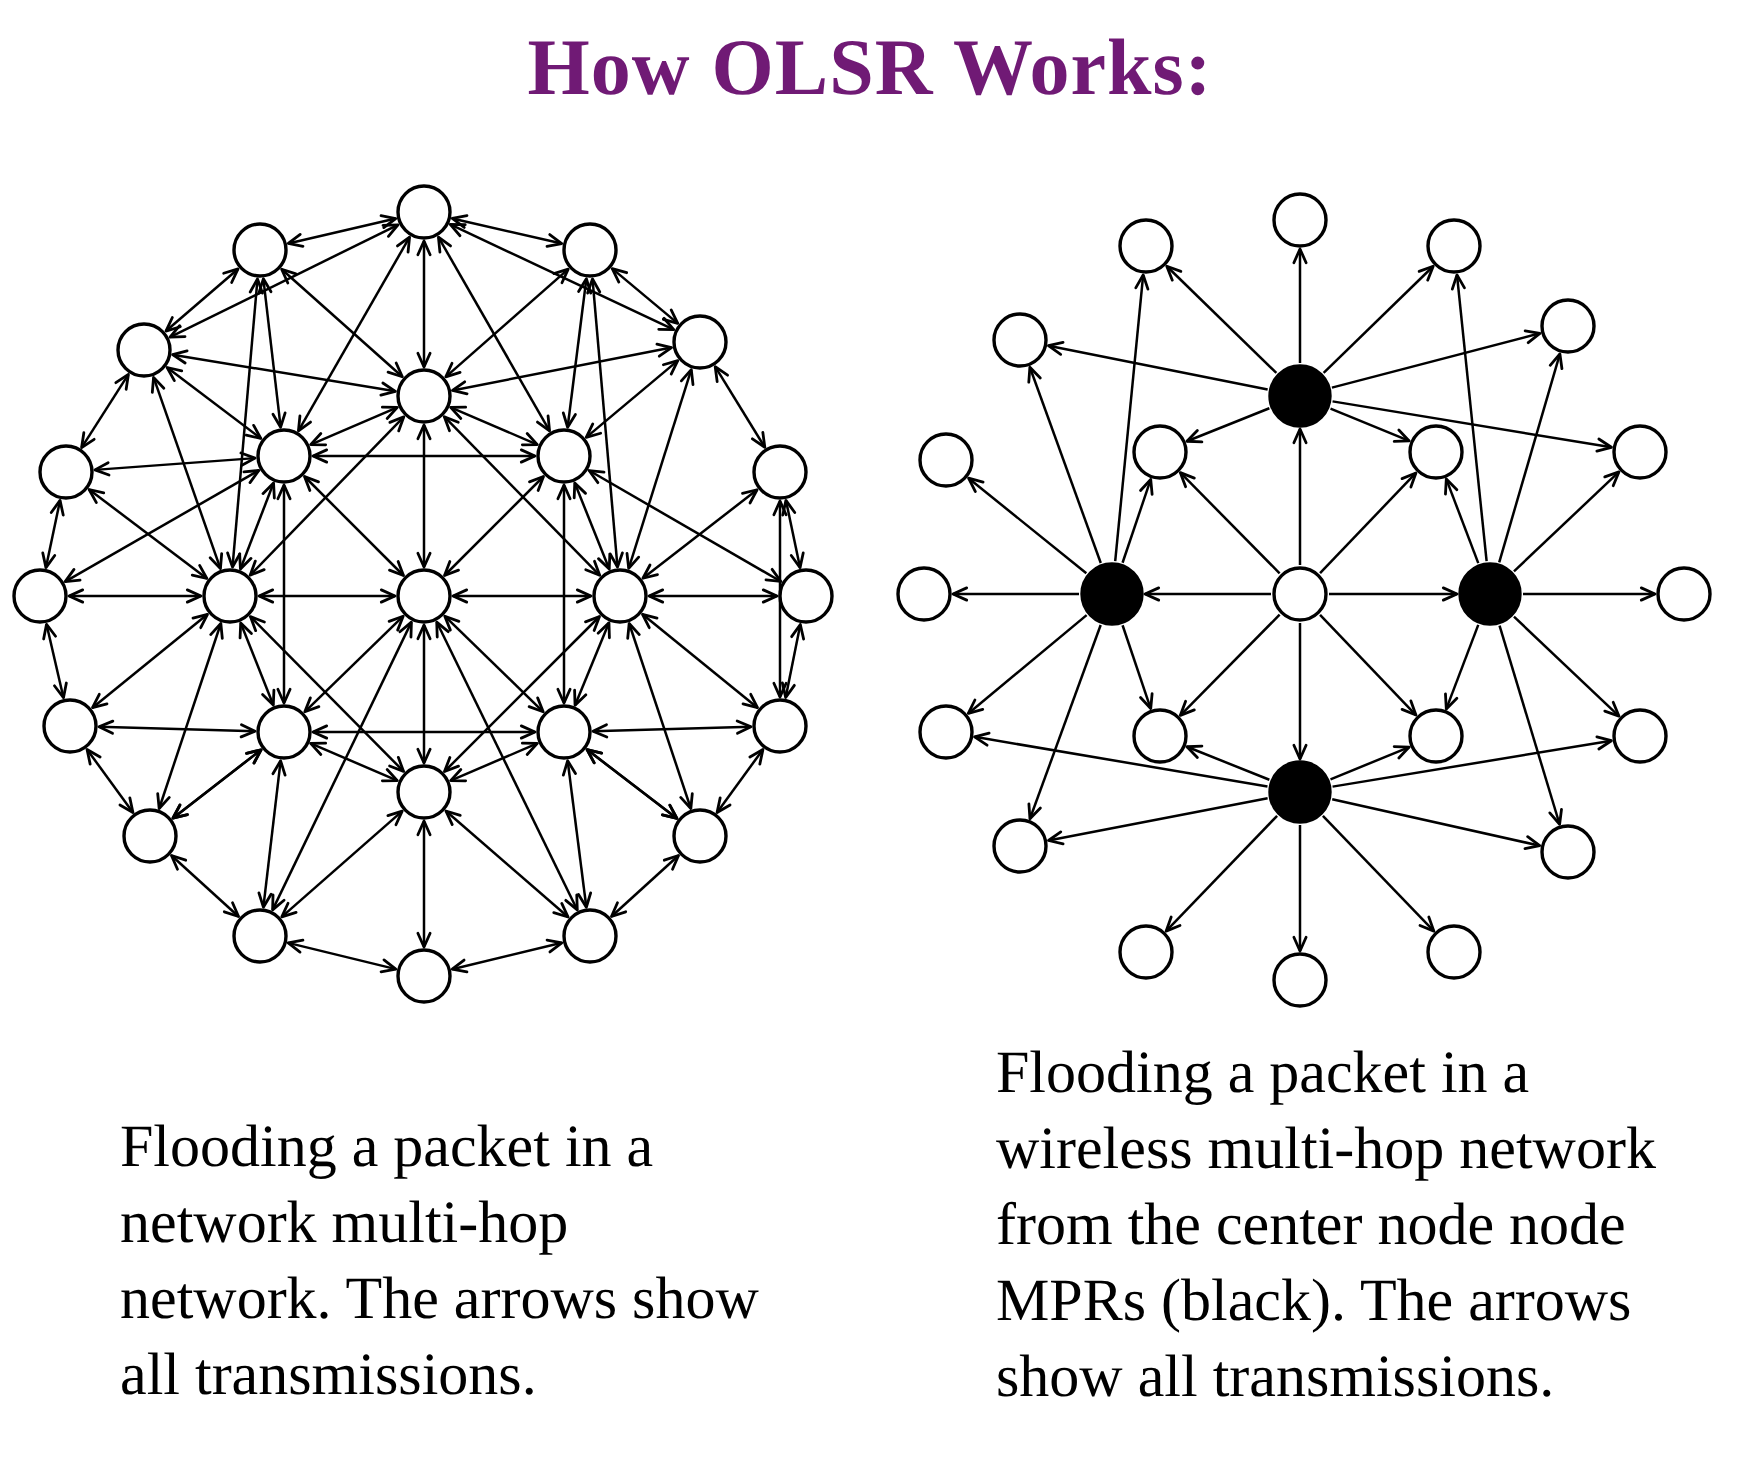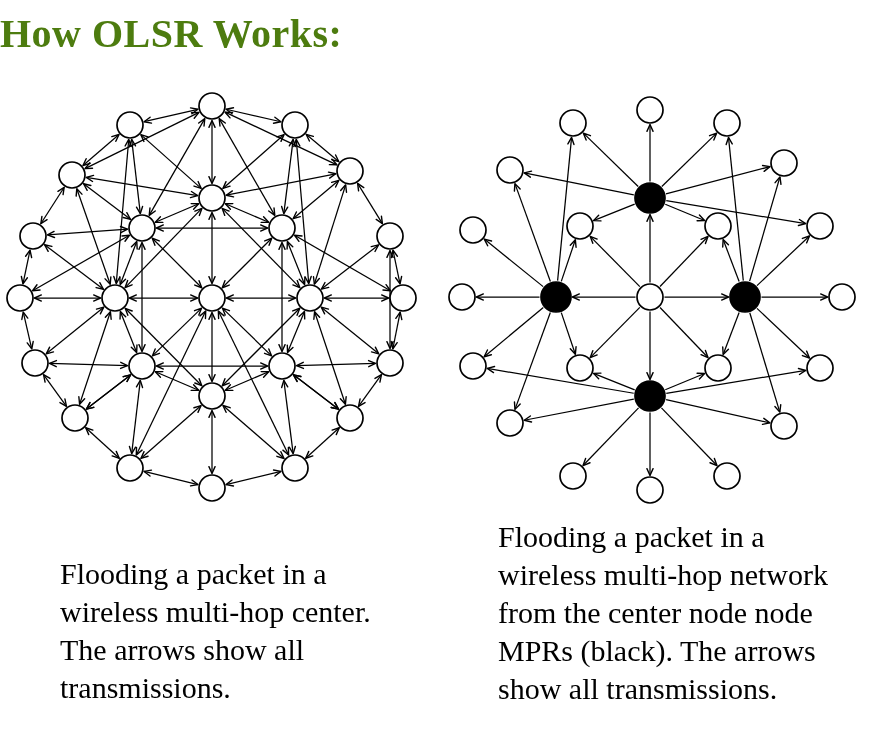--- a/index.html
+++ b/index.html
@@ -13,26 +13,26 @@
     height: 741px;
     background: #ffffff;
     overflow: hidden;
     font-family: "Liberation Serif", "DejaVu Serif", serif;
   }
   #title {
     position: absolute;
     left: 0;
     top: 10px;
     width: 870px;
-    text-align: left;
+    text-align: center;
     font-family: "Liberation Serif", "DejaVu Serif", serif;
     font-weight: bold;
     font-size: 40px;
     letter-spacing: 0.5px;
-    color: #4d7c0f;
+    color: #701a75;
   }
   .figure {
     position: absolute;
     top: 78px;
   }
   #figure-left  { left: 5px;   width: 420px; height: 430px; }
   #figure-right { left: 440px; width: 430px; height: 430px; }
 
   .caption {
     position: absolute;
@@ -452,16 +452,16 @@
           <circle cx="70" cy="345" r="13" class="node-open"></circle>
           <circle cx="210" cy="318" r="15" class="node-mpr"></circle>
           <circle cx="344" cy="348" r="13" class="node-open"></circle>
           <circle cx="133" cy="398" r="13" class="node-open"></circle>
           <circle cx="287" cy="398" r="13" class="node-open"></circle>
           <circle cx="210" cy="412" r="13" class="node-open"></circle>
         </g>
       </svg>
   </div>
 
-  <div class="caption" id="caption-left">Flooding a packet in a wireless multi-hop center. The arrows show all transmissions.</div>
+  <div class="caption" id="caption-left">Flooding a packet in a network multi-hop network. The arrows show all transmissions.</div>
   <div class="caption" id="caption-right">Flooding a packet in a wireless multi-hop network from the center node node MPRs (black). The arrows show all transmissions.</div>
 
 </div>
 
 </body></html>

